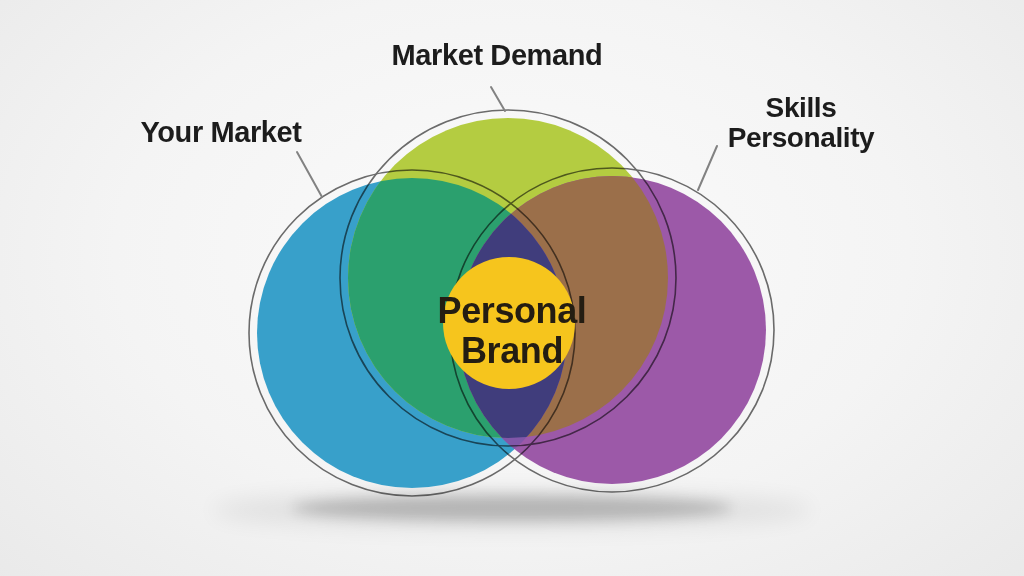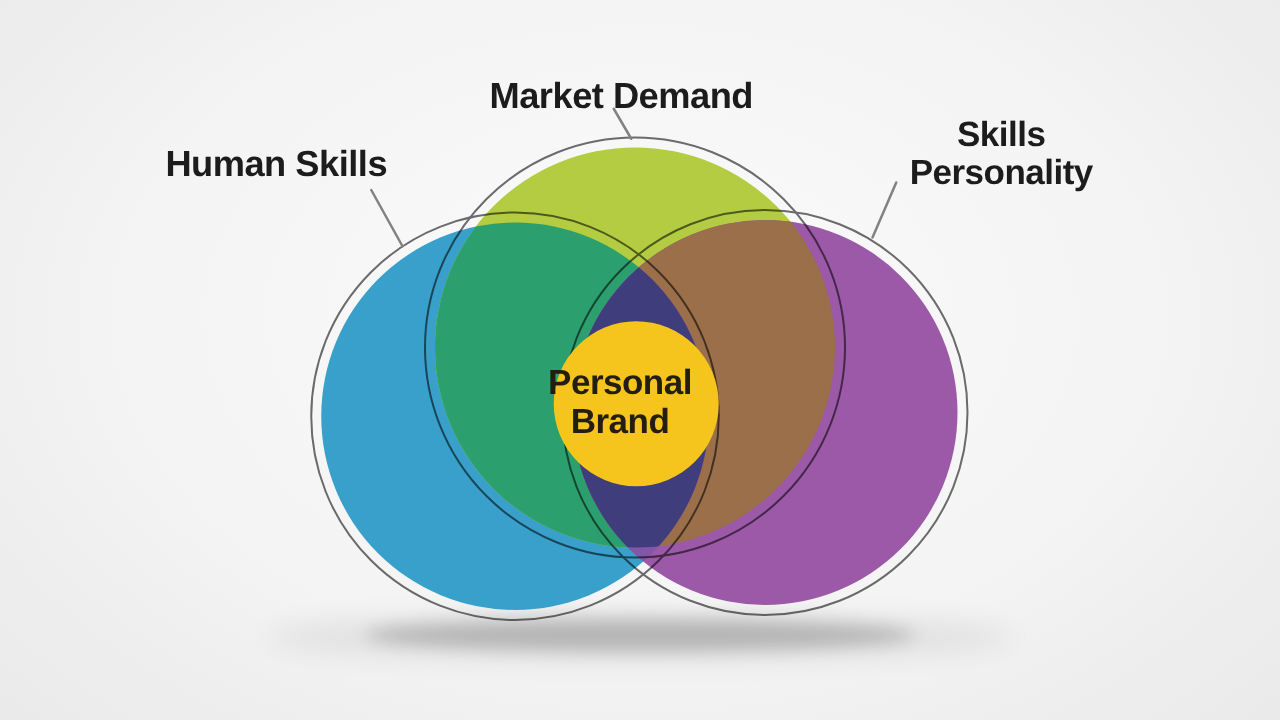--- a/index.html
+++ b/index.html
@@ -16,25 +16,25 @@
   .vlabel {
     position: absolute;
     text-align: center;
     font-weight: 700;
     color: #1c1c1c;
     letter-spacing: -0.4px;
     line-height: 1.08;
     white-space: normal;
   }
   .label-skills      { left: 131px; top: 117px; width: 180px; font-size: 29px; }
-  .label-market      { left: 376px; top:  62px; width: 242px; font-size: 29px; }
+  .label-market      { left: 376px; top:  40px; width: 242px; font-size: 29px; }
   .label-personality { left: 701px; top:  93px; width: 200px; font-size: 28px; }
   .label-center {
-    left: 416px; top: 291px; width: 160px;
-    font-size: 28px; line-height: 1.1;
+    left: 432px; top: 291px; width: 160px;
+    font-size: 36px; line-height: 1.1;
     color: #241d12;
   }
 </style>
 </head>
 <body>
 
 <div class="stage">
 
   <svg width="1024" height="576" viewBox="0 0 1024 576">
     <defs>
@@ -85,18 +85,18 @@
 
     <g fill="none" stroke-width="2" stroke-linecap="round">
       <line x1="297" y1="152" x2="322" y2="197" stroke="#828282"></line>
       <line x1="491" y1="87" x2="505" y2="111" stroke="#828282"></line>
       <line x1="717" y1="146" x2="698" y2="190" stroke="#828282"></line>
     </g>
 
     <circle cx="509" cy="323" r="66" fill="#f6c51d"></circle>
   </svg>
 
-  <div class="vlabel label-skills">Human Skills</div>
+  <div class="vlabel label-skills">Your Market</div>
   <div class="vlabel label-market">Market Demand</div>
   <div class="vlabel label-personality">Skills Personality</div>
   <div class="vlabel label-center">Personal Brand</div>
 
 </div>
 
 </body></html>

